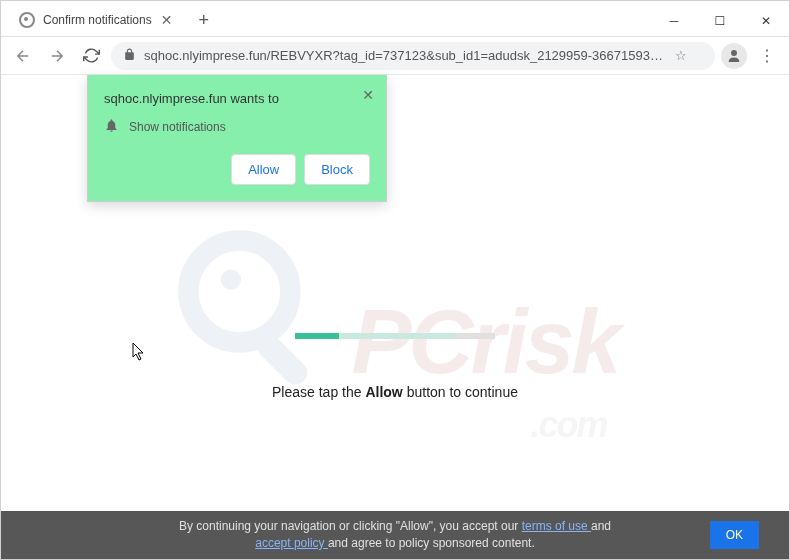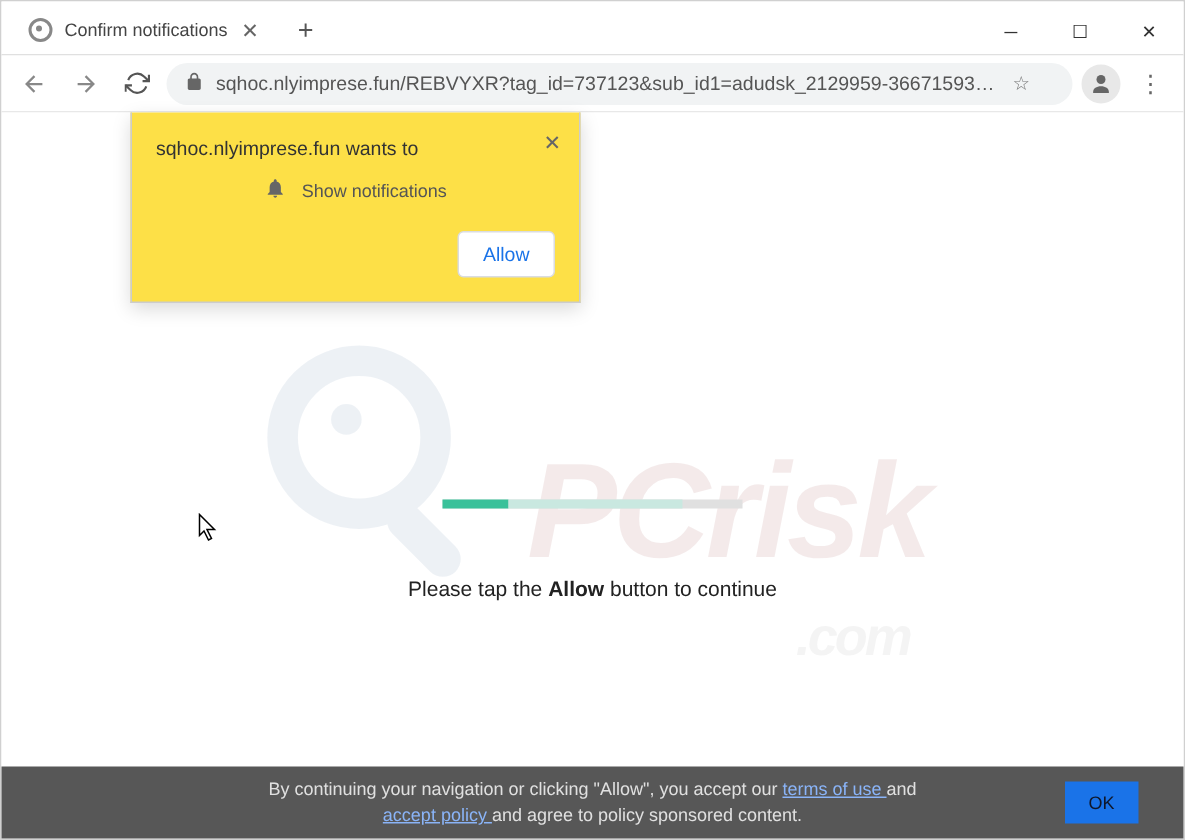--- a/index.html
+++ b/index.html
@@ -21,43 +21,43 @@
     .nav-btn.active { color: #555; }
     .urlbox { flex: 1; height: 28px; background: #f1f3f4; border-radius: 14px; display: flex; align-items: center; padding: 0 12px; gap: 8px; font-size: 13px; color: #555; overflow: hidden; white-space: nowrap; }
     .lock-icon { color: #666; }
     .url-text { flex: 1; overflow: hidden; text-overflow: ellipsis; }
     .star-btn { width: 28px; color: #777; }
     .avatar { width: 26px; height: 26px; border-radius: 50%; background: #e8e8e8; display: flex; align-items: center; justify-content: center; color: #666; }
     .menu-dots { width: 28px; display: flex; align-items: center; justify-content: center; color: #666; }
     
     .content { flex: 1; position: relative; background: #fff; }
     
-    .perm-popup { position: absolute; top: 0; left: 86px; width: 300px; background: #fde047; border: 1px solid #ccc; border-top: none; box-shadow: 0 4px 12px rgba(0,0,0,0.15); padding: 16px; z-index: 10; }
+    .perm-popup { position: absolute; top: 0; left: 86px; width: 300px; background: #86efac; border: 1px solid #ccc; border-top: none; box-shadow: 0 4px 12px rgba(0,0,0,0.15); padding: 16px; z-index: 10; }
     .perm-title { font-size: 13px; color: #333; margin-bottom: 12px; }
-    .perm-row { display: flex; align-items: center; gap: 10px; font-size: 12px; color: #555; margin-bottom: 18px; justify-content: center; }
+    .perm-row { display: flex; align-items: center; gap: 10px; font-size: 12px; color: #555; margin-bottom: 18px; }
     .perm-actions { display: flex; justify-content: flex-end; gap: 8px; }
     .perm-btn { padding: 7px 16px; border: 1px solid #dadce0; background: #fff; border-radius: 4px; font-size: 13px; color: #1a73e8; cursor: pointer; }
     .perm-close { position: absolute; top: 12px; right: 12px; color: #666; font-size: 14px; }
     
     .watermark { position: absolute; top: 50%; left: 50%; transform: translate(-50%, -55%); display: flex; align-items: flex-end; opacity: 0.08; pointer-events: none; }
     .watermark-icon { width: 170px; height: 170px; margin-right: 10px; }
     .watermark-text { font-size: 90px; font-weight: 900; color: #7a0000; font-style: italic; letter-spacing: -3px; }
     .watermark-sub { position: absolute; bottom: -52px; right: 12px; font-size: 36px; font-weight: 900; color: #7a7a7a; font-style: italic; letter-spacing: -2px; }
     
     .progress { position: absolute; top: 258px; left: 50%; transform: translateX(-50%); width: 200px; height: 6px; background: #e0e0e0; }
     .progress-fill { height: 100%; width: 22%; background: #3ac19a; }
     .progress-fill2 { position: absolute; top:0; left:22%; height: 100%; width: 58%; background: #c9e8e0; }
     .main-text { position: absolute; top: 272px; left: 50%; transform: translateX(-50%); font-size: 14px; color: #222; white-space: nowrap; margin-top: 37px; }
     
     .cursor { position: absolute; top: 267px; left: 131px; width: 14px; height: 20px; }
     
     .footer { position: absolute; bottom: 0; left: 0; right: 0; height: 48px; background: #575757; display: flex; align-items: center; justify-content: center; color: #e0e0e0; font-size: 12px; gap: 4px; padding: 0 16px; }
     .footer-text { text-align: center; line-height: 1.4; }
     .footer a { color: #8ab4f8; text-decoration: underline; }
-    .ok-btn { position: absolute; right: 30px; padding: 7px 16px; background: #1a73e8; color: #0f172a; border: none; font-size: 12px; cursor: pointer; }
+    .ok-btn { position: absolute; right: 30px; padding: 7px 16px; background: #1a73e8; color: #fef9c3; border: none; font-size: 12px; cursor: pointer; }
   </style>
 </head>
 <body>
 
 <div class="window">
 
   <div class="titlebar">
     <div class="tab">
       <span class="tab-favicon"></span>
       <span>Confirm notifications</span>
@@ -124,20 +124,21 @@
       <div class="perm-row">
         <span>
           <svg width="15" height="15" viewBox="0 0 24 24" fill="#666">
               <path d="M12 22c1.1 0 2-.9 2-2h-4c0 1.1.9 2 2 2zm6-6v-5c0-3.07-1.64-5.64-4.5-6.32V4c0-.83-.67-1.5-1.5-1.5s-1.5.67-1.5 1.5v.68C7.63 5.36 6 7.92 6 11v5l-2 2v1h16v-1l-2-2z"></path>
             </svg>
         </span>
         <span>Show notifications</span>
       </div>
       <div class="perm-actions">
         <button class="perm-btn">Allow</button>
+        <button class="perm-btn">Block</button>
       </div>
     </div>
 
     <div class="progress">
       <div class="progress-fill"></div>
       <div class="progress-fill2"></div>
     </div>
     <div class="main-text">
       <span>Please tap the </span><b>Allow</b><span> button to continue</span>
     </div>

